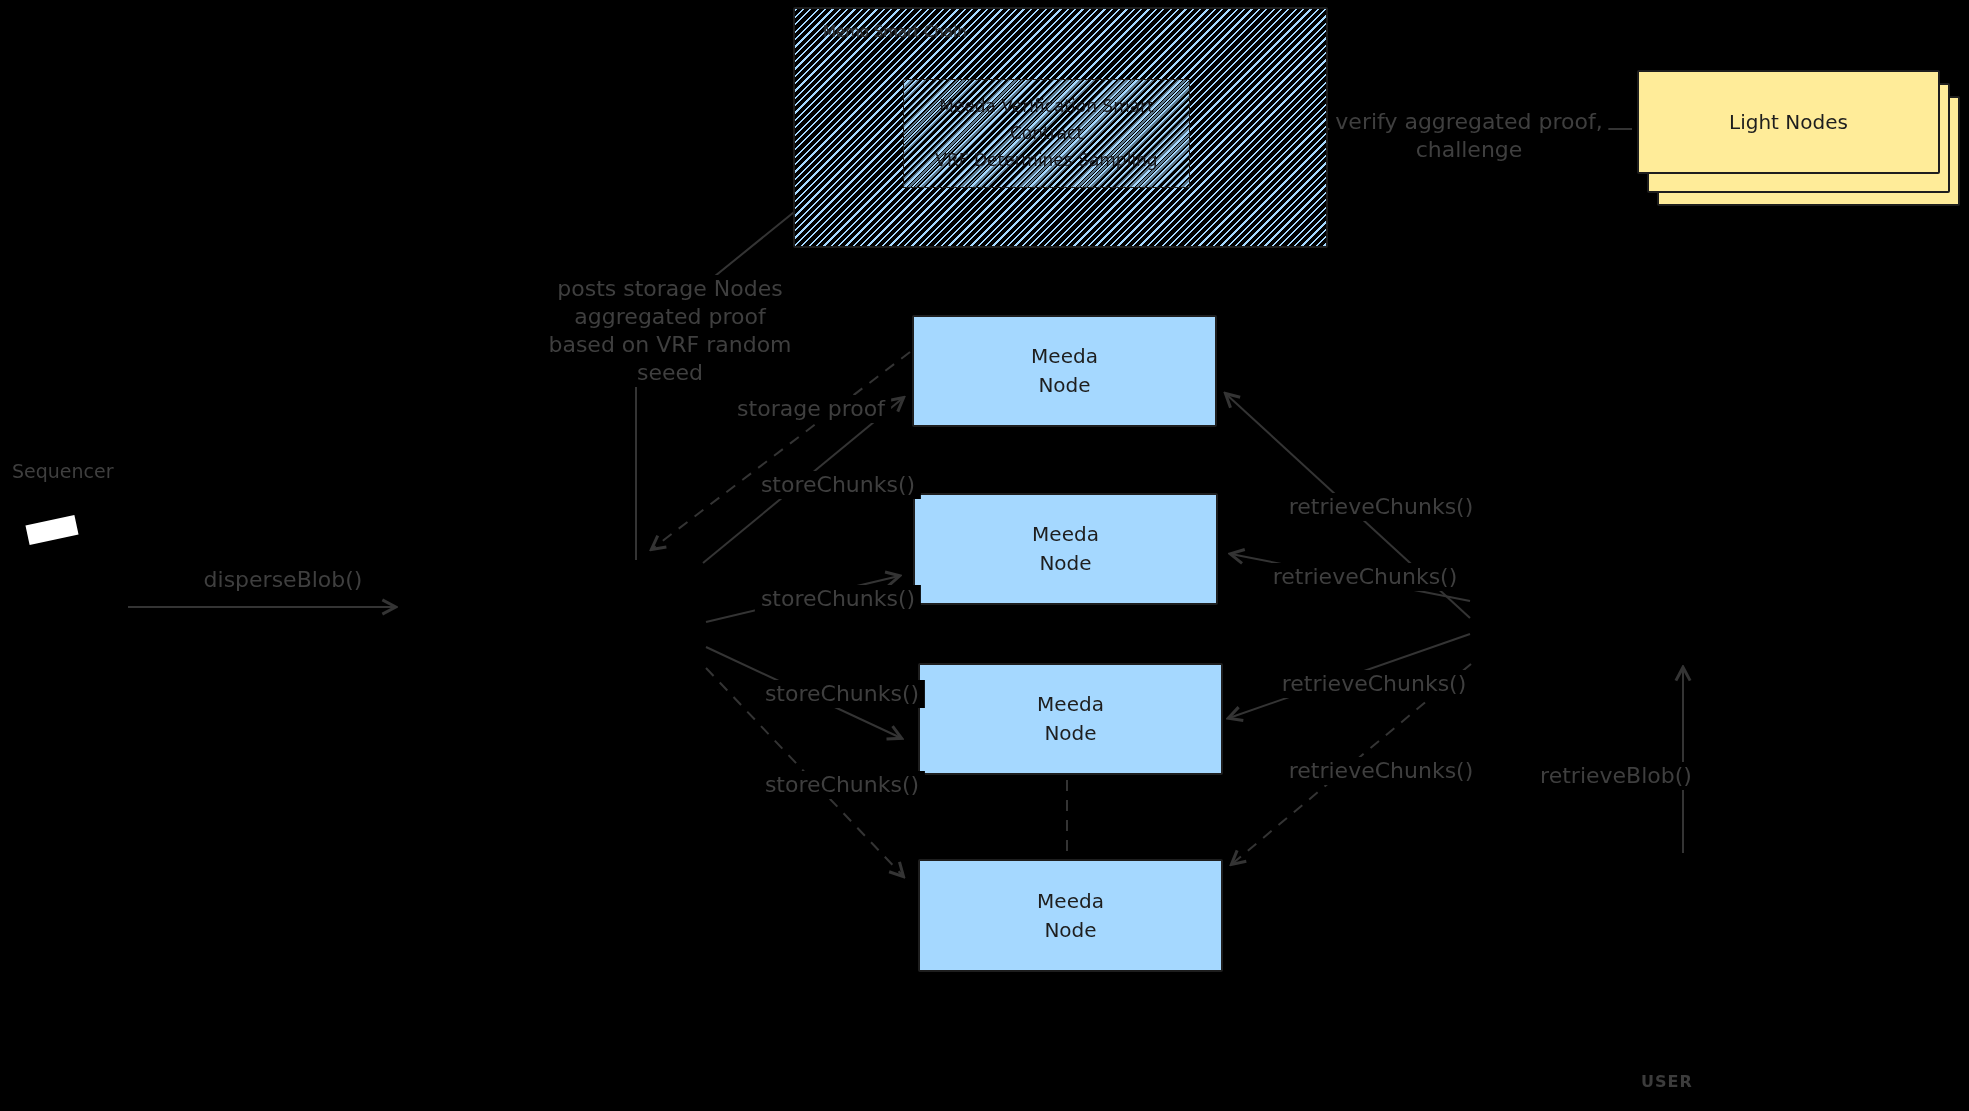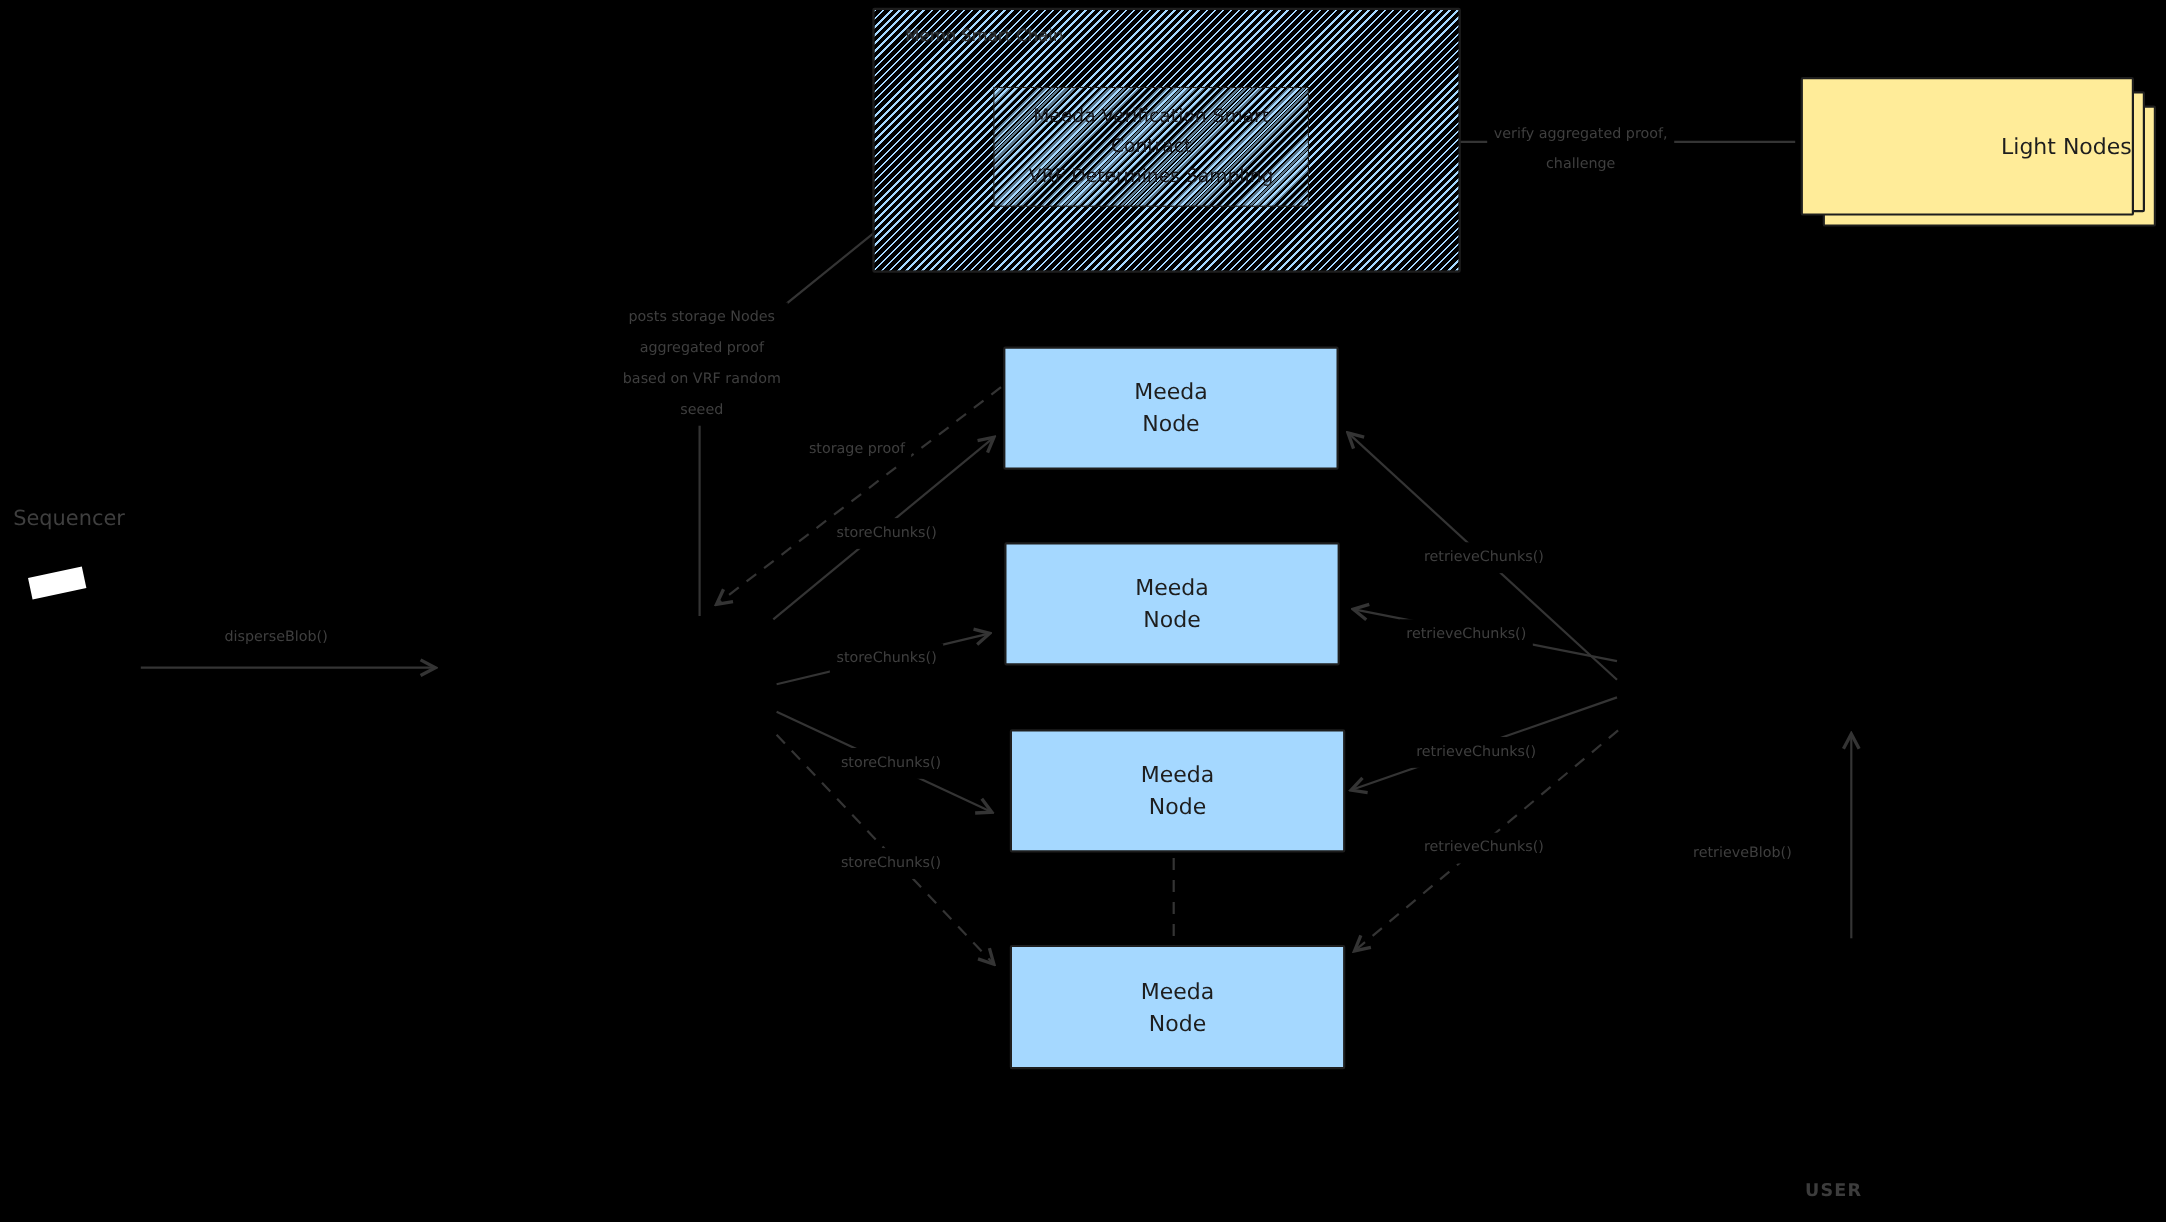--- a/index.html
+++ b/index.html
@@ -30,22 +30,22 @@
   }
   .contract{
     position:absolute;border:1.6px solid #1e1e1e;box-sizing:border-box;
     display:flex;align-items:center;justify-content:center;text-align:center;
     color:#17171c;font-size:17px;line-height:1.6;
     background-image:repeating-linear-gradient(135deg,rgba(165,216,255,.55) 0px,rgba(165,216,255,.55) 2px,rgba(0,0,0,0) 2px,rgba(0,0,0,0) 4.6px);
   }
   .contract .t{display:block;}
   .elabel{
     position:absolute;transform:translate(-50%,-50%);
-    color:#3f3f3f;font-size:13px;line-height:28px;white-space:nowrap;
-    background:#000;padding:0 6px;text-align:center;
+    color:#3f3f3f;font-size:22px;line-height:28px;white-space:nowrap;
+    background:#000;padding:0 6px;text-align:center;margin-left:32px;
   }
   .elabel .t{display:block;}
   .floating{
     position:absolute;color:#3f3f3f;font-size:19px;white-space:nowrap;
   }
   .seq-shape{
     position:absolute;left:27px;top:520px;width:50px;height:20px;background:#fff;
     transform:rotate(-12deg);
   }
   .user-label{
@@ -86,21 +86,21 @@
   <div class="contract" style="left:903px;top:79px;width:287px;height:109px;">
     <div>
       <span class="t">Meeda Verification Smart</span>
       <span class="t">Contract</span>
       <span class="t">VRF Determines Sampling</span>
     </div>
   </div>
 
   <div class="box yellow" style="left:1657px;top:96px;width:303px;height:110px;"></div>
   <div class="box yellow" style="left:1647px;top:83px;width:303px;height:110px;"></div>
-  <div class="box yellow" style="left:1637px;top:70px;width:303px;height:126px;justify-content:flex-end;">
+  <div class="box yellow" style="left:1637px;top:70px;width:303px;height:104px;">
     <span class="t">Light Nodes</span>
   </div>
 
 
   <div class="box blue" style="left:912px;top:315px;width:305px;height:112px;">
     <div>
       <span class="t">Meeda</span>
       <span class="t">Node</span>
     </div>
   </div>

